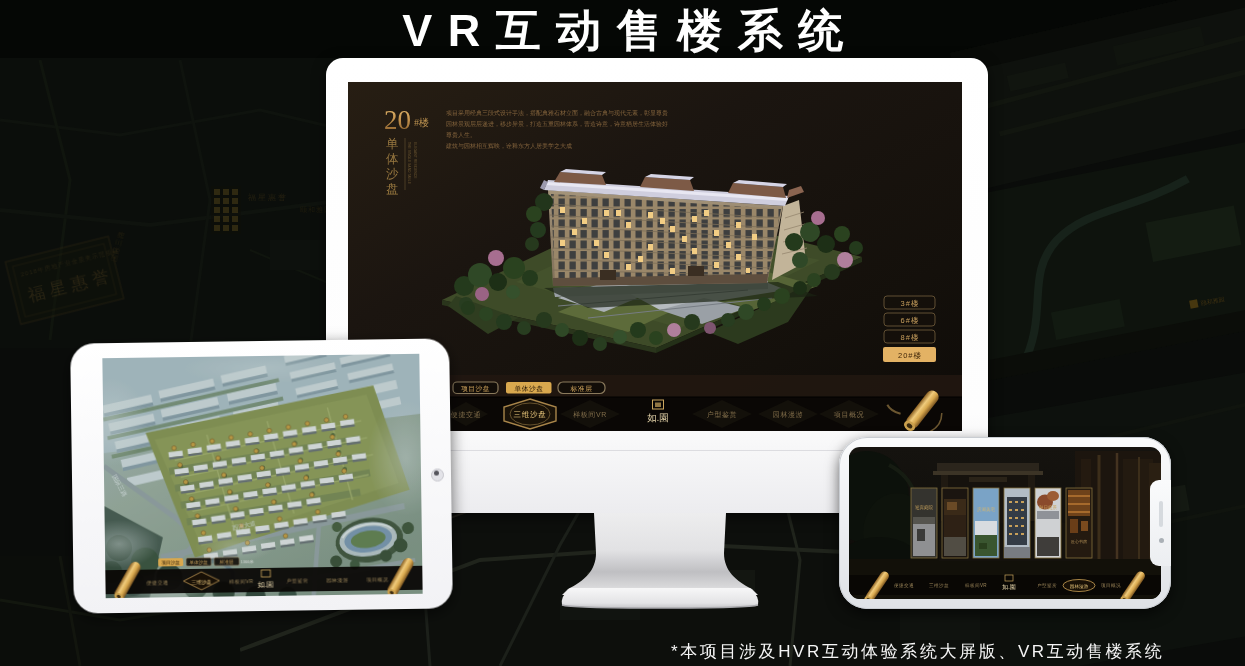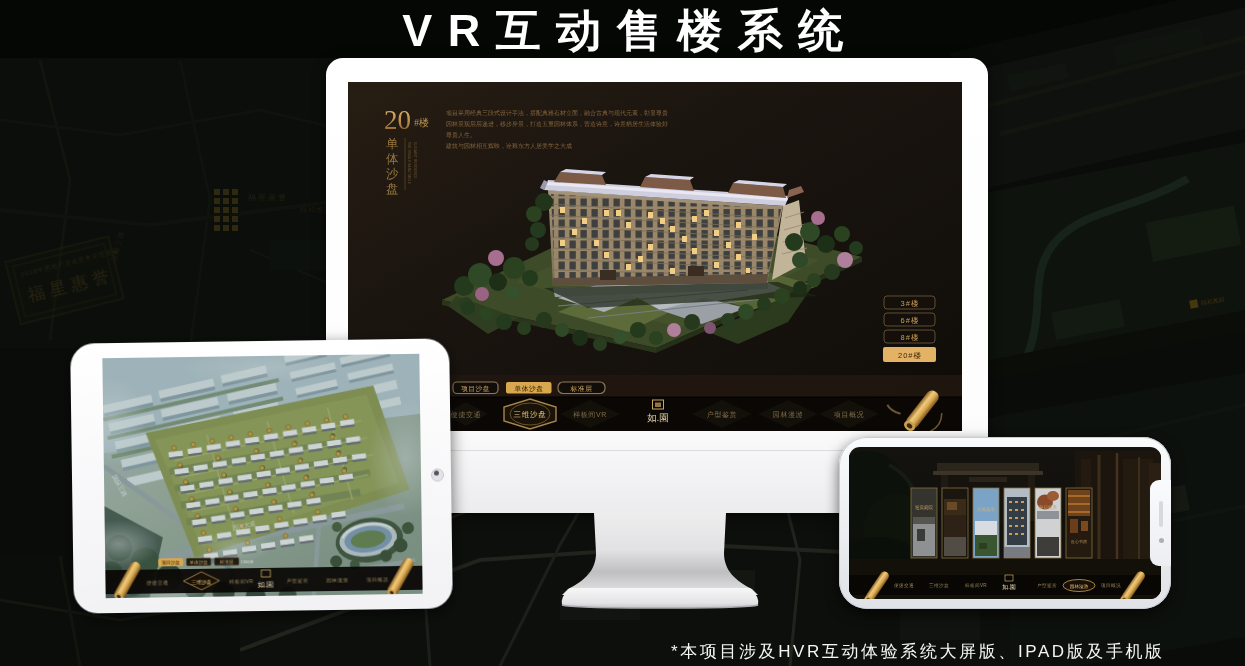--- a/index.html
+++ b/index.html
@@ -920,13 +920,13 @@
         <ellipse cx="284.5" cy="155" rx="1.9" ry="1.4" fill="#3a2a10"></ellipse>
       </g>
     </g>
   </svg>
 
   <div class="abs" style="left:311px;top:43px;width:21px;height:86px;background:linear-gradient(180deg,#fafbfc,#eceef1);border-radius:9px 0 0 9px"></div>
   <div class="abs" style="left:320px;top:101px;width:5px;height:5px;border-radius:50%;background:#aab0b6"></div>
   <div class="abs" style="left:320px;top:64px;width:4px;height:26px;border-radius:2px;background:#d6dade"></div>
 </div>
 
-<div class="abs" style="left:671px;top:640px;color:#f5f5f5;font-size:17px;letter-spacing:2.6px;font-family:'Liberation Sans',sans-serif">*本项目涉及HVR互动体验系统大屏版、IPAD版及手机版</div>
+<div class="abs" style="left:671px;top:640px;color:#f5f5f5;font-size:17px;letter-spacing:2.6px;font-family:'Liberation Sans',sans-serif">*本项目涉及HVR互动体验系统大屏版、VR互动售楼系统</div>
 
 </body></html>

